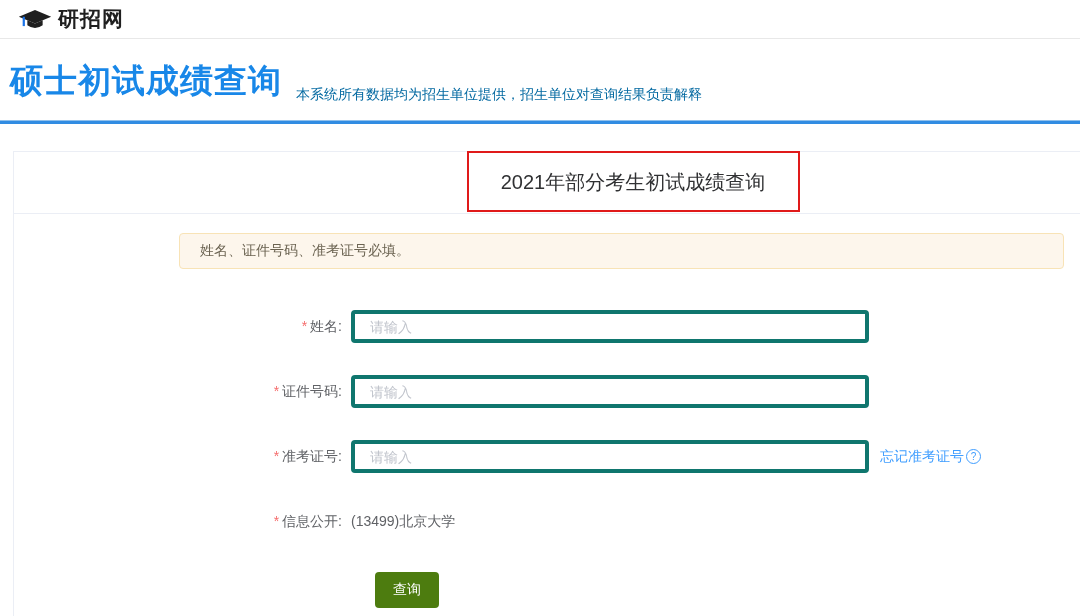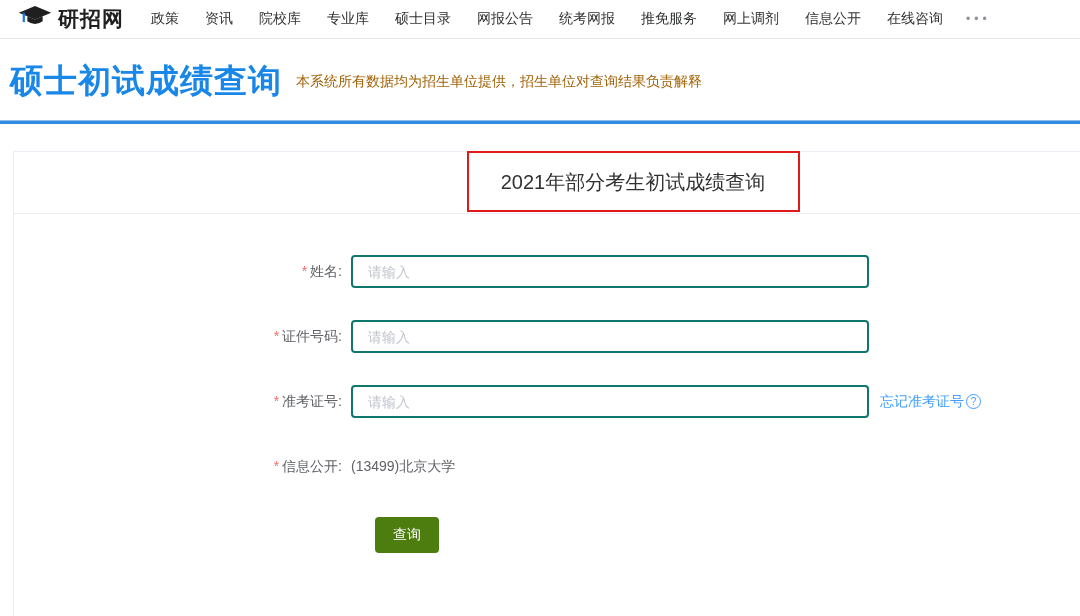--- a/index.html
+++ b/index.html
@@ -2,31 +2,31 @@
 <html><head>
 <meta charset="utf-8">
 <style>
   * { margin: 0; padding: 0; box-sizing: border-box; }
   html, body { width: 1080px; height: 616px; overflow: hidden; background: #fff;
     font-family: "Liberation Sans", "DejaVu Sans", sans-serif; }
 
   
   .topnav { height: 39px; display: flex; align-items: center; padding-left: 18px;
     border-bottom: 1px solid #e8e8e8; background: #fff; }
-  .logo { display: flex; align-items: flex-start; cursor: pointer; }
+  .logo { display: flex; align-items: flex-end; cursor: pointer; }
   .logo svg { display: block; margin-right: 6px; }
   .logo-text { font-size: 21px; font-weight: bold; color: #1f1f1f; letter-spacing: 1px; }
   .menu { display: flex; align-items: center; margin-left: 14px; }
   .menu-item { font-size: 14px; color: #303133; padding: 0 13px; cursor: pointer; white-space: nowrap; }
   .menu-more { font-size: 12px; color: #8a8f99; letter-spacing: 4px; padding: 0 10px; cursor: pointer; }
 
   
-  .page-header { padding: 20px 0 0 10px; display: flex; align-items: center; }
+  .page-header { padding: 20px 0 0 10px; display: flex; align-items: flex-end; }
   .page-title { font-size: 33px; font-weight: bold; color: #1887e8; letter-spacing: 1px; }
-  .page-subtitle { font-size: 14px; color: #a16207; margin-left: 14px; }
+  .page-subtitle { font-size: 14px; color: #0369a1; margin-left: 14px; }
   .blue-divider { height: 4px; background: #318ce2; border-top: 1px solid #8fc0ec; margin-top: 16px; }
 
   
   .panel { position: absolute; left: 13px; top: 151px; width: 1240px; height: 480px;
     border: 1px solid #ebeef5; background: #fff; }
   .panel-header { height: 62px; border-bottom: 1px solid #ebeef5;
     display: flex; align-items: center; justify-content: center; position: relative; }
   .panel-title { font-size: 20px; color: #303133; }
   .annotation-box { position: absolute; left: 453px; top: -1px; width: 333px; height: 61px;
     border: 2px solid #e01a1a; pointer-events: none; }
@@ -35,21 +35,21 @@
   .alert { margin: 19px 0 0 165px; width: 885px; height: 36px;
     background: #fdf6ec; border: 1px solid #f8e3b6; border-radius: 4px;
     display: flex; align-items: center; padding: 0 20px; }
   .alert-text { font-size: 14px; color: #6b6351; }
 
   
   .form { margin-top: 41px; }
   .form-row { display: flex; align-items: center; height: 33px; margin-bottom: 32px; }
   .form-label { width: 328px; text-align: right; font-size: 14px; color: #606266; white-space: nowrap; }
   .req { color: #f56c6c; margin-right: 3px; }
-  .text-input { margin-left: 9px; width: 518px; height: 33px; border: 2px solid #0f766e;
+  .text-input { margin-left: 9px; width: 518px; height: 33px; border: 4px solid #0f766e;
     border-radius: 4px; padding: 0 15px; font-size: 14px; color: #606266; outline: none;
     font-family: "Liberation Sans", "DejaVu Sans", sans-serif; }
   .text-input::placeholder { color: #c0c4cc; }
   .static-value { margin-left: 9px; font-size: 14px; color: #606266; }
   .forgot-link { margin-left: 11px; font-size: 14px; color: #409eff; cursor: pointer;
     display: flex; align-items: center; text-decoration: none; white-space: nowrap; text-align: center; }
   .q-icon { display: inline-flex; align-items: center; justify-content: center;
     width: 15px; height: 15px; border: 1px solid #409eff; border-radius: 50%;
     font-size: 10px; margin-left: 2px; color: #409eff; }
 
@@ -65,48 +65,37 @@
   <div class="logo">
     <span>
       <svg width="34" height="24" viewBox="0 0 40 28">
         <polygon points="20,1 39,9 20,17 1,9" fill="#1f1f1f"></polygon>
         <path d="M11,13 v6 q9,6.5 18,0 v-6 l-9,4 z" fill="#1f1f1f"></path>
         <rect x="5.5" y="9" width="2.6" height="11" fill="#1a73e8"></rect>
       </svg>
     </span>
     <span class="logo-text">研招网</span>
   </div>
-  <div class="menu">
-    <span class="menu-item">政策</span>
-    <span class="menu-item">资讯</span>
-    <span class="menu-item">院校库</span>
-    <span class="menu-item">专业库</span>
-    <span class="menu-item">硕士目录</span>
-    <span class="menu-item">网报公告</span>
-    <span class="menu-item">统考网报</span>
-    <span class="menu-item">推免服务</span>
-    <span class="menu-item">网上调剂</span>
-    <span class="menu-item">信息公开</span>
-    <span class="menu-item">在线咨询</span>
-    <span class="menu-more">•••</span>
-  </div>
 </div>
 
 <div class="page-header">
   <span class="page-title">硕士初试成绩查询</span>
   <span class="page-subtitle">本系统所有数据均为招生单位提供，招生单位对查询结果负责解释</span>
 </div>
 <div class="blue-divider"></div>
 
 <div class="panel">
   <div class="panel-header">
     <span class="panel-title">2021年部分考生初试成绩查询</span>
     <div class="annotation-box"></div>
   </div>
 
+  <div class="alert">
+    <span class="alert-text">姓名、证件号码、准考证号必填。</span>
+  </div>
 
   <div class="form">
 
     <div class="form-row">
       <span class="form-label"><span class="req">*</span><span>姓名:</span></span>
       <input class="text-input" type="text" placeholder="请输入" style="">
     </div>
 
     <div class="form-row">
       <span class="form-label"><span class="req">*</span><span>证件号码:</span></span>

